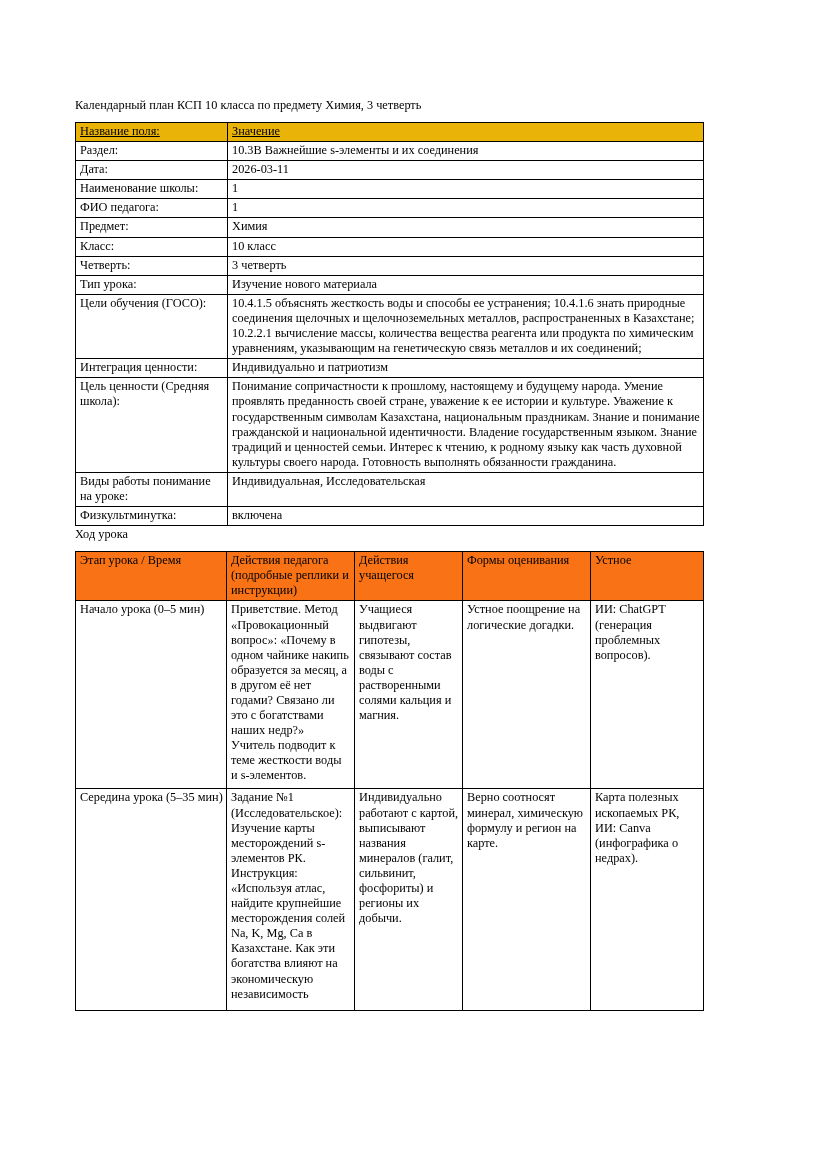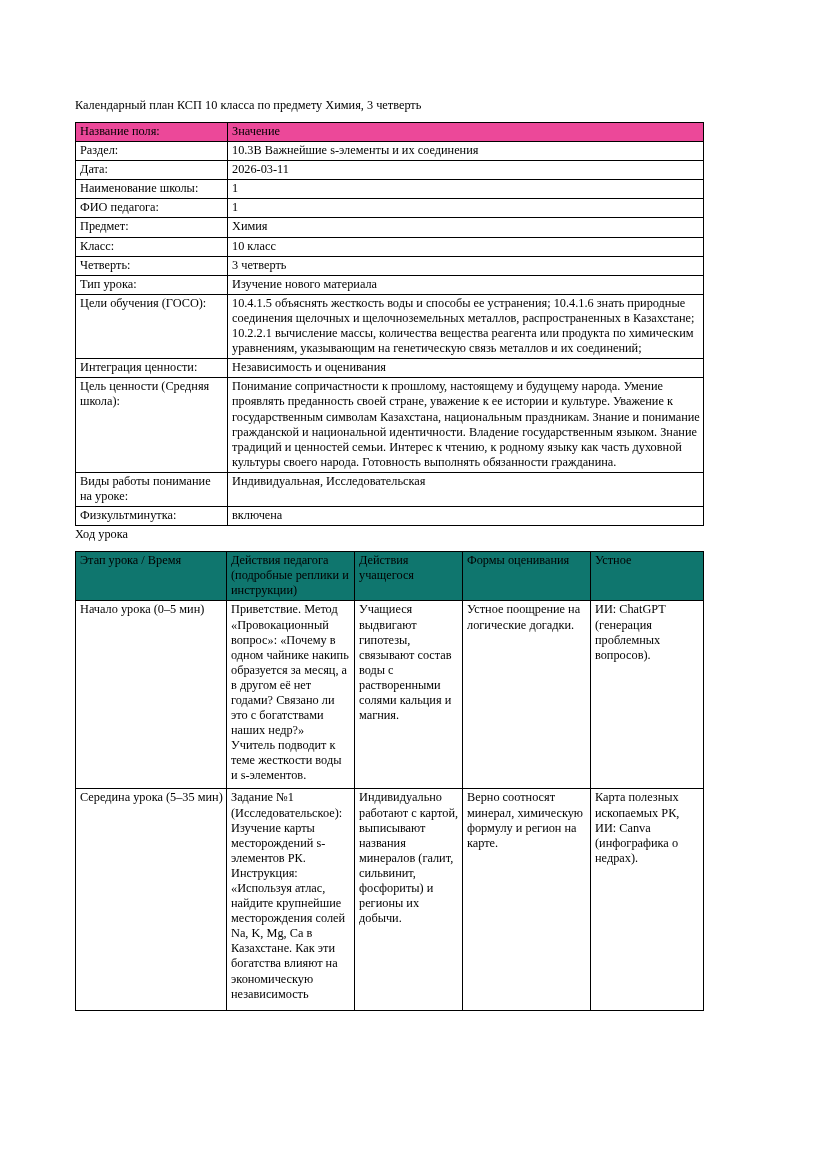--- a/index.html
+++ b/index.html
@@ -43,36 +43,37 @@
     text-align: left;
     font-weight: normal;
     word-wrap: break-word;
     overflow-wrap: break-word;
     hyphens: none;
   }
   
   .info-table col.c1 { width: 152px; }
   .info-table col.c2 { width: 476px; }
   .info-table tr.head-row td {
-    background: #ec4899;
+    background: #eab308;
+    text-decoration: underline;
   }
   
   .section-caption {
     font-size: 12.3px;
     line-height: 15px;
     margin: 1px 0 9px 0;
   }
   
   .flow-table col.f1 { width: 151px; }
   .flow-table col.f2 { width: 128px; }
   .flow-table col.f3 { width: 108px; }
   .flow-table col.f4 { width: 128px; }
   .flow-table col.f5 { width: 113px; }
   .flow-table tr.head-row td {
-    background: #0f766e;
+    background: #f97316;
     height: 44px;
   }
   .flow-table tr.body-row td {
     vertical-align: top;
   }
   .row-tall-a td { height: 184px; }
   .row-tall-b td { height: 218px; }
 </style>
 </head>
 <body>
@@ -122,21 +123,21 @@
       <tr>
         <td>Тип урока:</td>
         <td>Изучение нового материала</td>
       </tr>
       <tr>
         <td>Цели обучения (ГОСО):</td>
         <td>10.4.1.5 объяснять жесткость воды и способы ее устранения; 10.4.1.6 знать природные соединения щелочных и щелочноземельных металлов, распространенных в Казахстане; 10.2.2.1 вычисление массы, количества вещества реагента или продукта по химическим уравнениям, указывающим на генетическую связь металлов и их соединений;</td>
       </tr>
       <tr>
         <td>Интеграция ценности:</td>
-        <td>Независимость и оценивания</td>
+        <td>Индивидуально и патриотизм</td>
       </tr>
       <tr>
         <td>Цель ценности (Средняя школа):</td>
         <td>Понимание сопричастности к прошлому, настоящему и будущему народа. Умение проявлять преданность своей стране, уважение к ее истории и культуре. Уважение к государственным символам Казахстана, национальным праздникам. Знание и понимание гражданской и национальной идентичности. Владение государственным языком. Знание традиций и ценностей семьи. Интерес к чтению, к родному языку как часть духовной культуры своего народа. Готовность выполнять обязанности гражданина.</td>
       </tr>
       <tr>
         <td>Виды работы понимание на уроке:</td>
         <td>Индивидуальная, Исследовательская</td>
       </tr>
       <tr>

